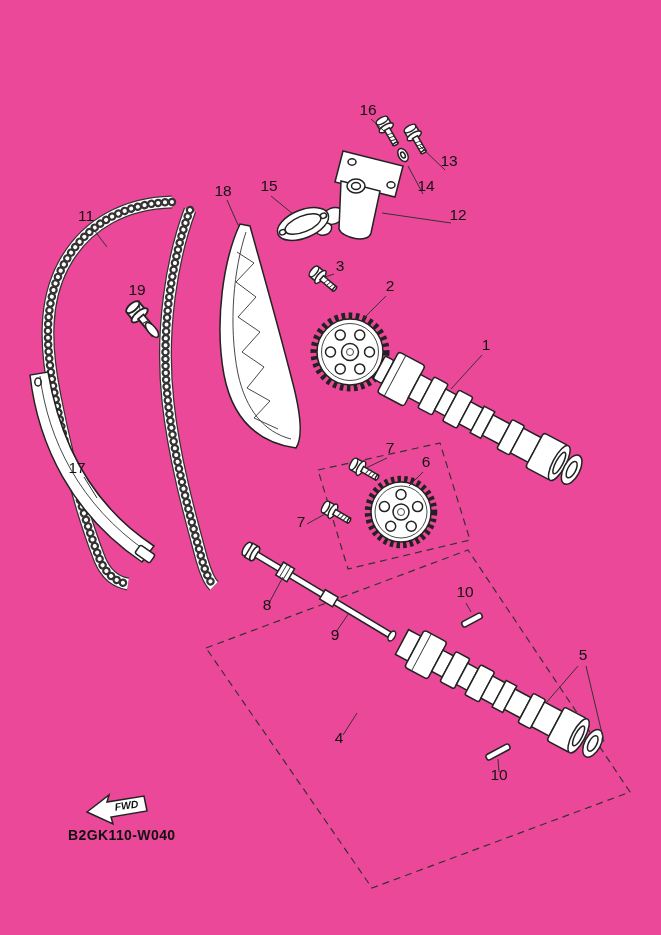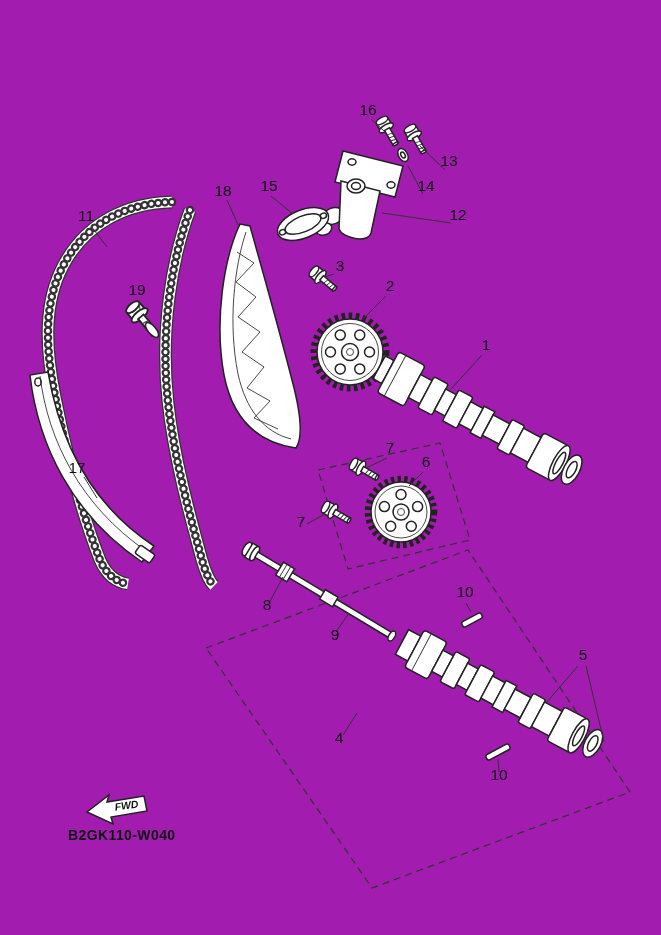--- a/index.html
+++ b/index.html
@@ -1,18 +1,18 @@
 <!DOCTYPE html>
 <html><head>
 <meta charset="utf-8">
 <style>
   html,body { margin:0; padding:0; background:#e9e9e9; }
   .page {
     position:relative; width:661px; height:935px; margin:0 auto;
-    background:#a21caf; overflow:hidden;
+    background:#ec4899; overflow:hidden;
     font-family:"Liberation Sans", sans-serif;
   }
   svg { display:block; }
   
   .ln     { stroke:#222; stroke-width:1.5; fill:#fff; }
   .lnn    { stroke:#222; stroke-width:1.5; fill:none; }
   .thin   { stroke:#333; stroke-width:0.9; fill:none; }
   .leader { stroke:#333; stroke-width:1; }
   .dashed { stroke:#333; stroke-width:1.2; fill:none; stroke-dasharray:7 5; }
   .teeth  { stroke:#222; fill:none; }

